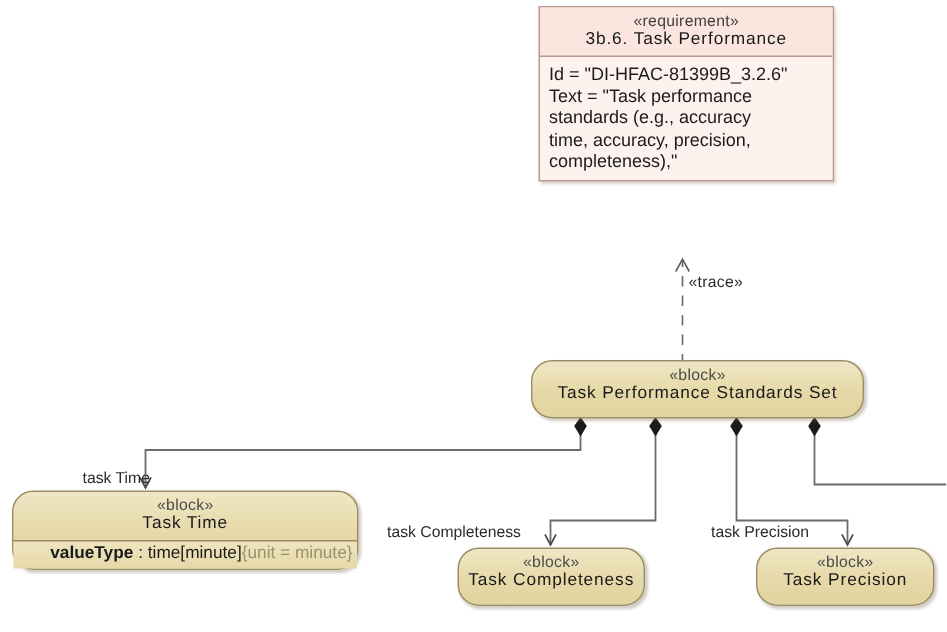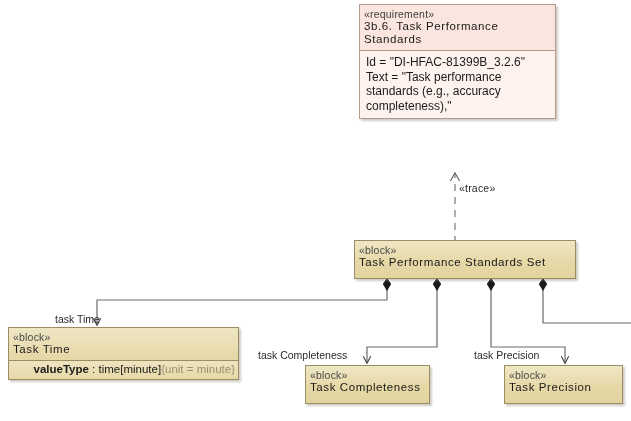--- a/index.html
+++ b/index.html
@@ -26,21 +26,21 @@
 
   
   .node {
     position: absolute;
     box-sizing: border-box;
     border: 1px solid #9a8c63;
     box-shadow: 1.5px 1.5px 2px rgba(120,110,85,0.35);
   }
   .node .hdr {
     box-sizing: border-box;
-    text-align: left;
+    text-align: center;
     padding: 3px 4px 4px 4px;
   }
   .stereo {
     font-size: 10.5px;
     color: #4a4a4a;
     line-height: 12px;
     letter-spacing: 0.2px;
     white-space: nowrap;
   }
   .nodename {
@@ -65,20 +65,21 @@
     padding: 4px 6px 5px 6px;
     font-size: 12px;
     line-height: 14.6px;
     color: #1b1b1b;
     background: #fdf2ee;
   }
 
   
   .blk {
     background: linear-gradient(to bottom, #efe6c4 0%, #e6d9a8 55%, #e2d49f 100%);
+    border-radius: 14px;
   }
   .blk .hdr { background: transparent; }
 
   .compartment {
     border-top: 1px solid #9a8c63;
     background: linear-gradient(to bottom, #eee4bf 0%, #e6d9a8 100%);
     padding: 1px 3px 3px 3px;
     text-align: center;
   }
   .cmp-title {
@@ -152,26 +153,26 @@
     <g>
       <path d="M543,288 L543,323 L631,323" fill="none" stroke="#6b6b6b" stroke-width="1.2"></path>
       <path d="M543,278 L547.2,284 L543,291 L538.8,284 Z" fill="#1a1a1a"></path>
     </g>
   </svg>
 
   <div class="node req" style="left:359px; top:4px; width:197px;">
     <div class="hdr">
       <div class="stereo">«requirement»</div>
       <div class="nodename">3b.6. Task Performance</div>
-      <div class="nodename">Standards</div>
     </div>
     <div class="body">
       <div>Id = "DI-HFAC-81399B_3.2.6"</div>
       <div>Text = "Task performance</div>
       <div>standards (e.g., accuracy</div>
+      <div>time, accuracy, precision,</div>
       <div>completeness),"</div>
     </div>
   </div>
 
   <div class="tracelabel" style="left:459px; top:182px;">«trace»</div>
 
   <div class="node blk" style="left:354px; top:240px; width:222px; height:39px;">
     <div class="hdr">
       <div class="stereo">«block»</div>
       <div class="nodename">Task Performance Standards Set</div>

